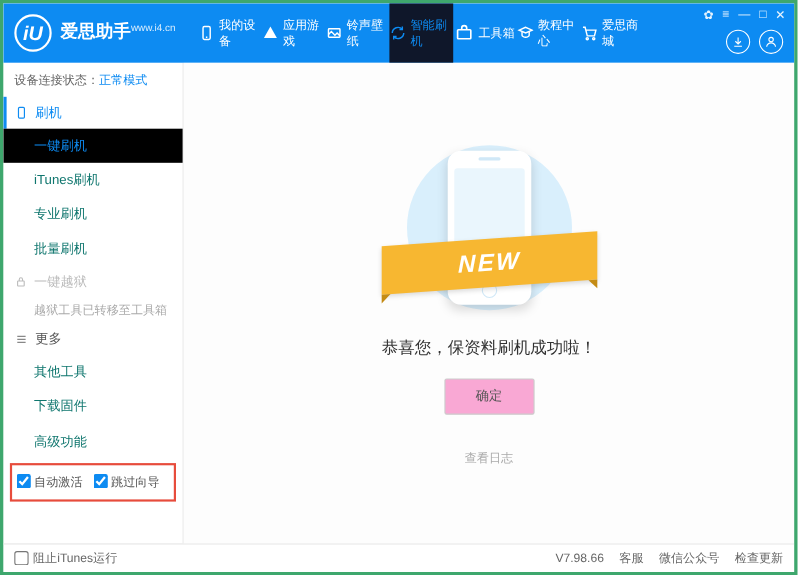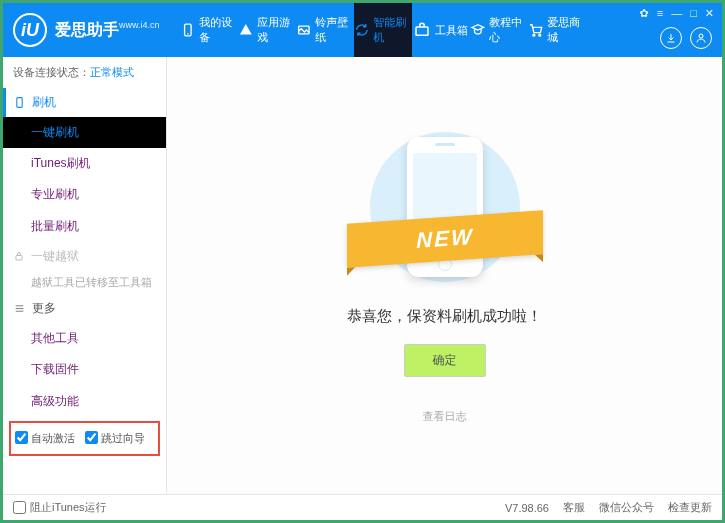--- a/index.html
+++ b/index.html
@@ -18,40 +18,40 @@
 .win-btns{position:absolute;top:4px;right:8px;display:flex;gap:8px;font-size:11px;opacity:.9}
 .win-btns span{cursor:pointer}
 .circ-btns{position:absolute;right:10px;bottom:8px;display:flex;gap:8px}
 .circ-btns div{width:22px;height:22px;border:1.5px solid #fff;border-radius:50%;display:flex;align-items:center;justify-content:center;cursor:pointer}
 .body{flex:1;display:flex;overflow:hidden}
 .sidebar{width:164px;border-right:1px solid #e5e5e5;display:flex;flex-direction:column;font-size:12px}
 .conn-status{padding:8px 10px;color:#666;font-size:11px}
 .conn-status .mode{color:#0d8bf2}
 .side-section{padding:6px 10px;color:#555;display:flex;align-items:center;gap:6px;cursor:pointer}
 .side-section.active{border-left:3px solid #0d8bf2;color:#0d8bf2;padding-left:7px}
-.side-sub{padding:6px 10px 6px 28px;color:#701a75;cursor:pointer;line-height:1.6}
+.side-sub{padding:6px 10px 6px 28px;color:#0f766e;cursor:pointer;line-height:1.6}
 .side-sub.active{background:#000000;color:#0d8bf2}
 .side-note{padding:4px 10px 4px 28px;color:#aaa;font-size:11px;line-height:1.4}
 .side-icon{width:13px;height:13px;color:#888;flex-shrink:0}
 .checkbox-block{margin:4px 6px;padding:8px 4px;border:2px solid #e74c3c;display:flex;gap:10px;font-size:11px;color:#555}
 .checkbox-block label{display:flex;align-items:flex-start;gap:3px;cursor:pointer}
 .checkbox-block input{accent-color:#0d8bf2}
 .main{flex:1;display:flex;flex-direction:column;align-items:center;justify-content:center;background:#fdfdfd;position:relative}
 .illust{width:160px;height:160px;position:relative;margin-bottom:20px}
 .illust-bg{width:150px;height:150px;background:#d9effc;border-radius:50%;position:absolute;top:5px;left:5px}
 .phone{position:absolute;left:50%;top:10px;transform:translateX(-50%);width:76px;height:140px;background:#fff;border-radius:12px;box-shadow:0 4px 10px rgba(0,0,0,.15)}
 .phone:before{content:"";position:absolute;top:6px;left:50%;transform:translateX(-50%);width:20px;height:3px;background:#d0e8f7;border-radius:2px}
 .phone:after{content:"";position:absolute;bottom:6px;left:50%;transform:translateX(-50%);width:12px;height:12px;border:1.5px solid #d0e8f7;border-radius:50%}
 .phone-screen{position:absolute;top:16px;left:6px;right:6px;bottom:24px;background:#eaf6fd;border-radius:3px}
 .ribbon{position:absolute;bottom:26px;left:-18px;right:-18px;height:44px;background:#f7b731;transform:skewY(-4deg);display:flex;align-items:center;justify-content:center;color:#fff;font-weight:900;font-size:22px;font-style:italic;letter-spacing:2px;box-shadow:0 2px 5px rgba(0,0,0,.15)}
 .ribbon:before,.ribbon:after{content:"";position:absolute;bottom:-8px;border-style:solid}
 .ribbon:before{left:0;border-width:8px 8px 0 0;border-color:#c48b14 transparent transparent transparent}
 .ribbon:after{right:0;border-width:8px 0 0 8px;border-color:#c48b14 transparent transparent transparent}
 .success-text{font-size:15px;color:#333;margin-bottom:18px}
-.ok-btn{padding:7px 28px;border:1px solid #ccc;background:#bef264;font-size:12px;color:#555;cursor:pointer;border-radius:2px;margin-bottom:32px}
+.ok-btn{padding:7px 28px;border:1px solid #ccc;background:#f9a8d4;font-size:12px;color:#555;cursor:pointer;border-radius:2px;margin-bottom:32px}
 .log-link{font-size:11px;color:#aaa;cursor:pointer}
 .footer{height:26px;border-top:1px solid #e5e5e5;display:flex;align-items:center;padding:0 10px;font-size:11px;color:#666;gap:14px}
 .footer .spacer{flex:1}
 .footer label{display:flex;align-items:center;gap:4px;cursor:pointer}
 .footer-link{cursor:pointer}
 .lock-icon{width:12px;height:12px;color:#bbb}
 </style>
 </head>
 <body>
 

